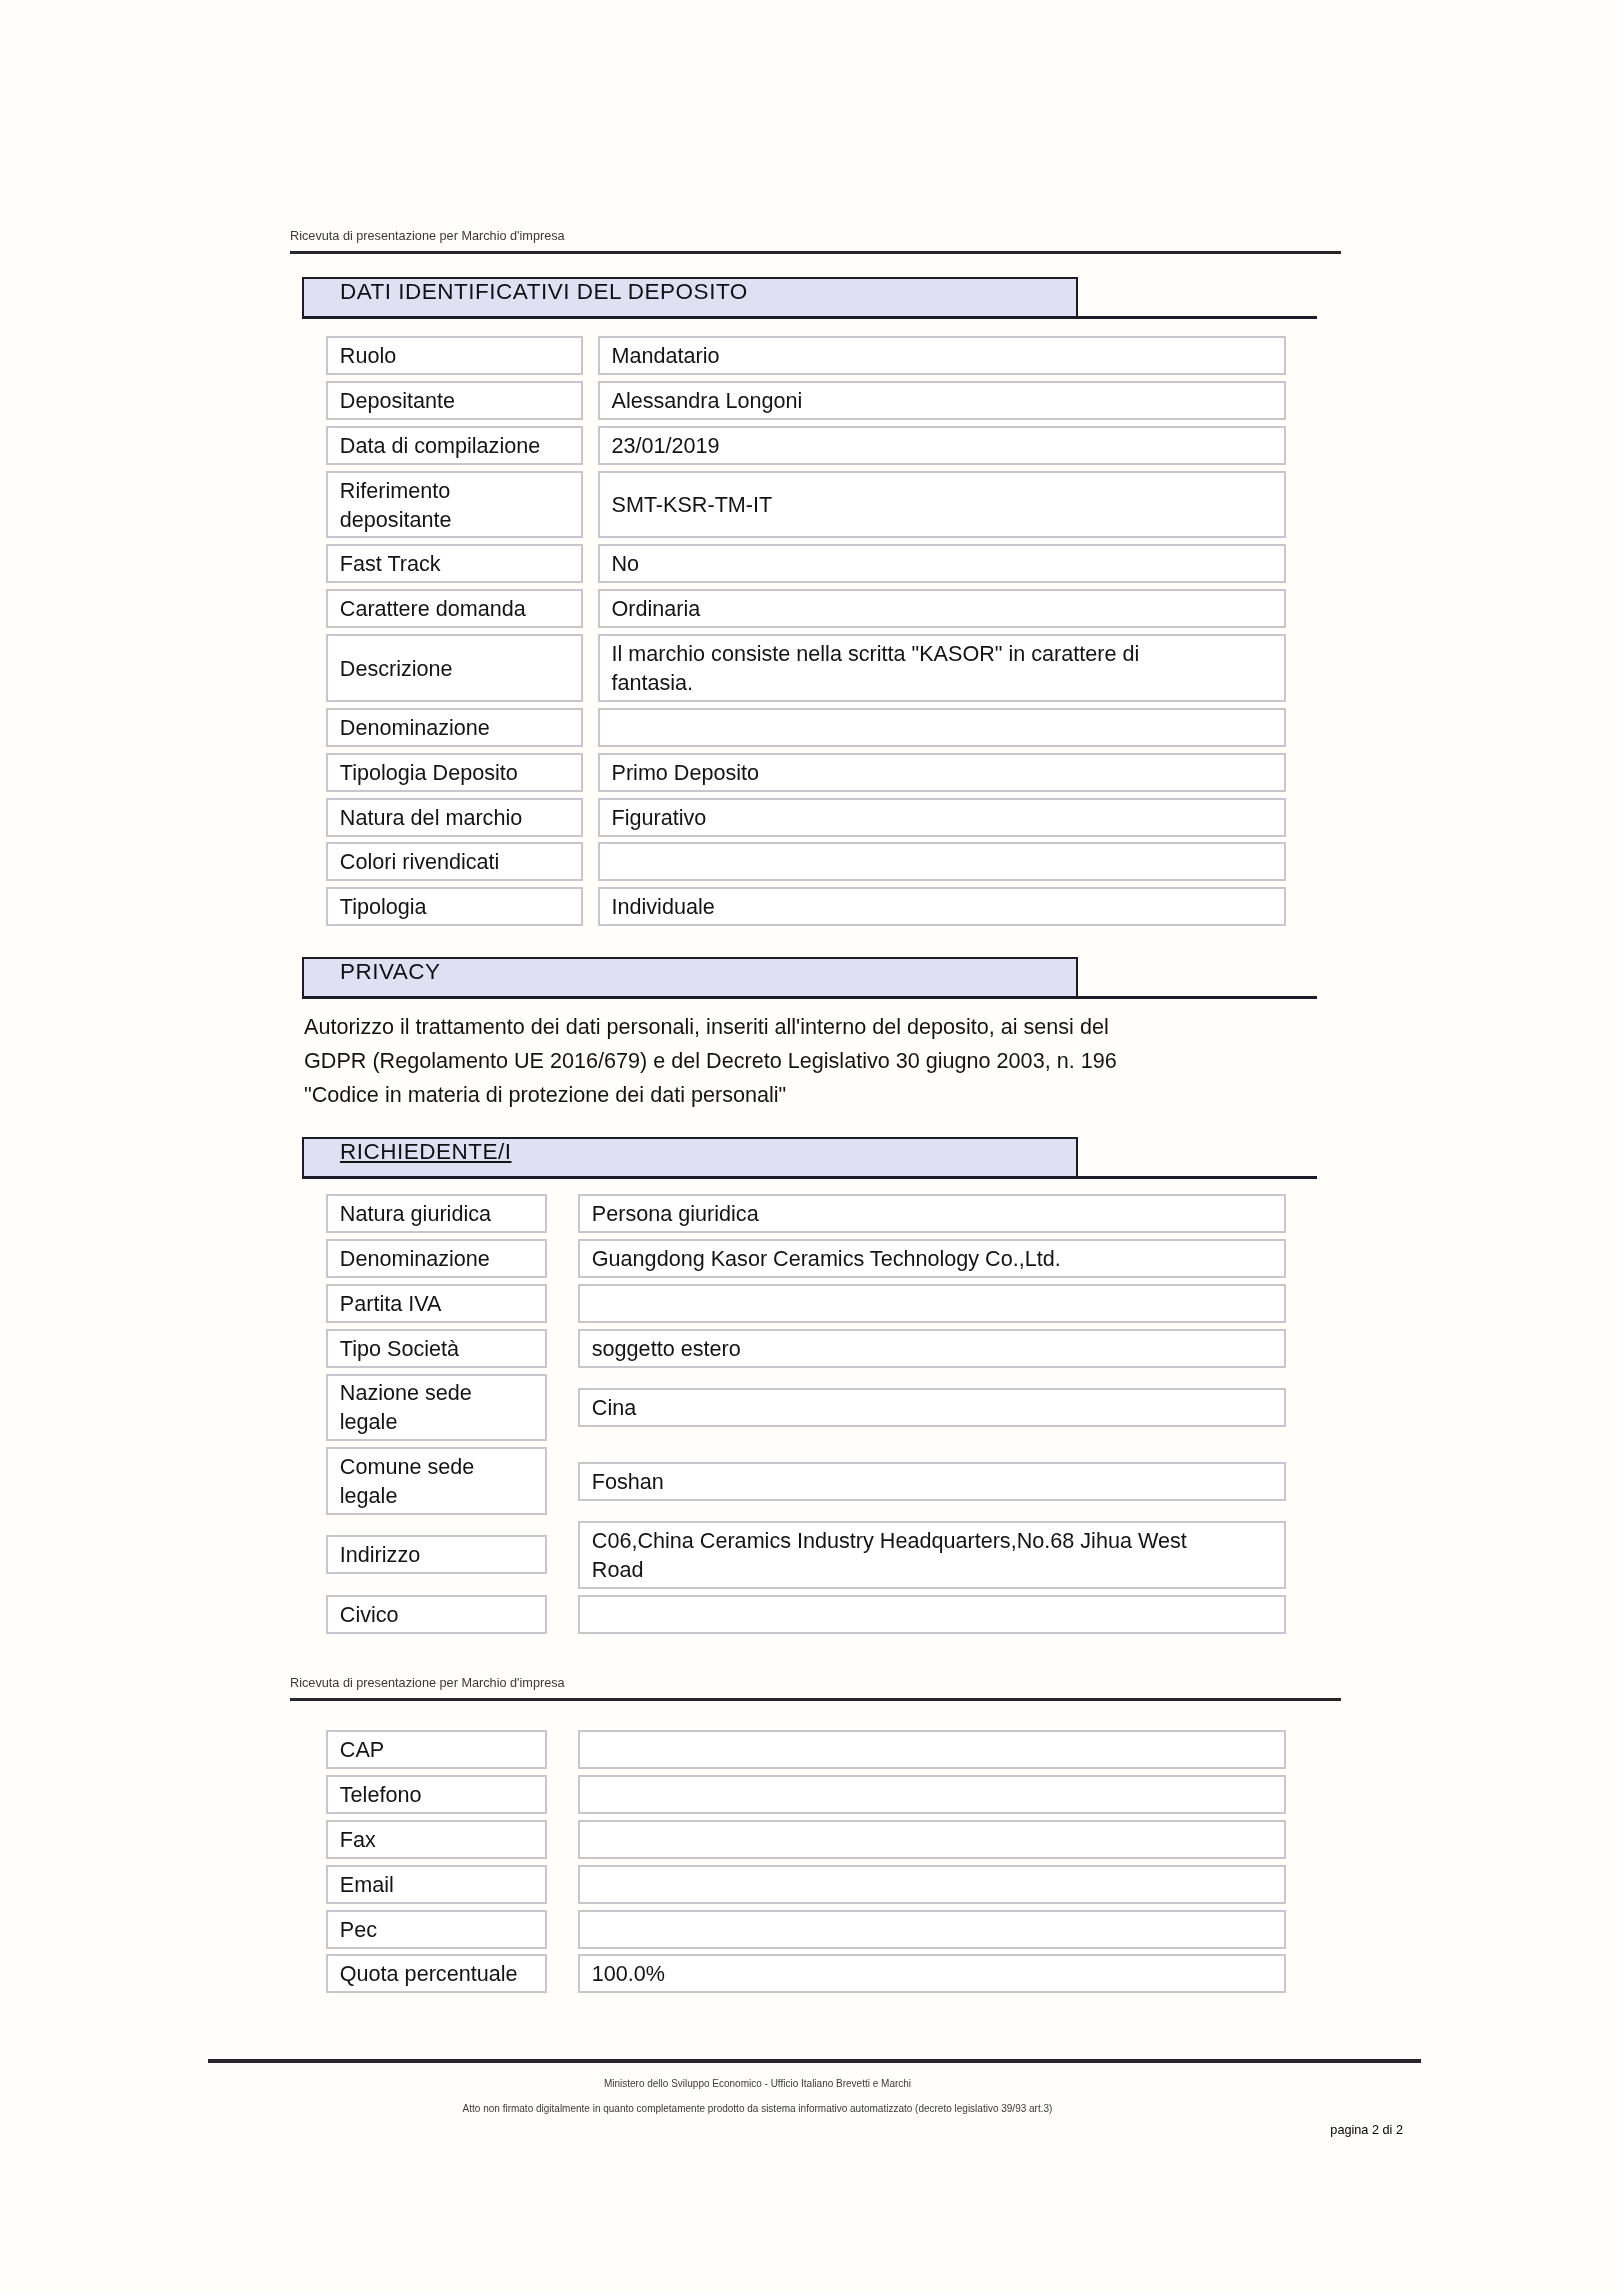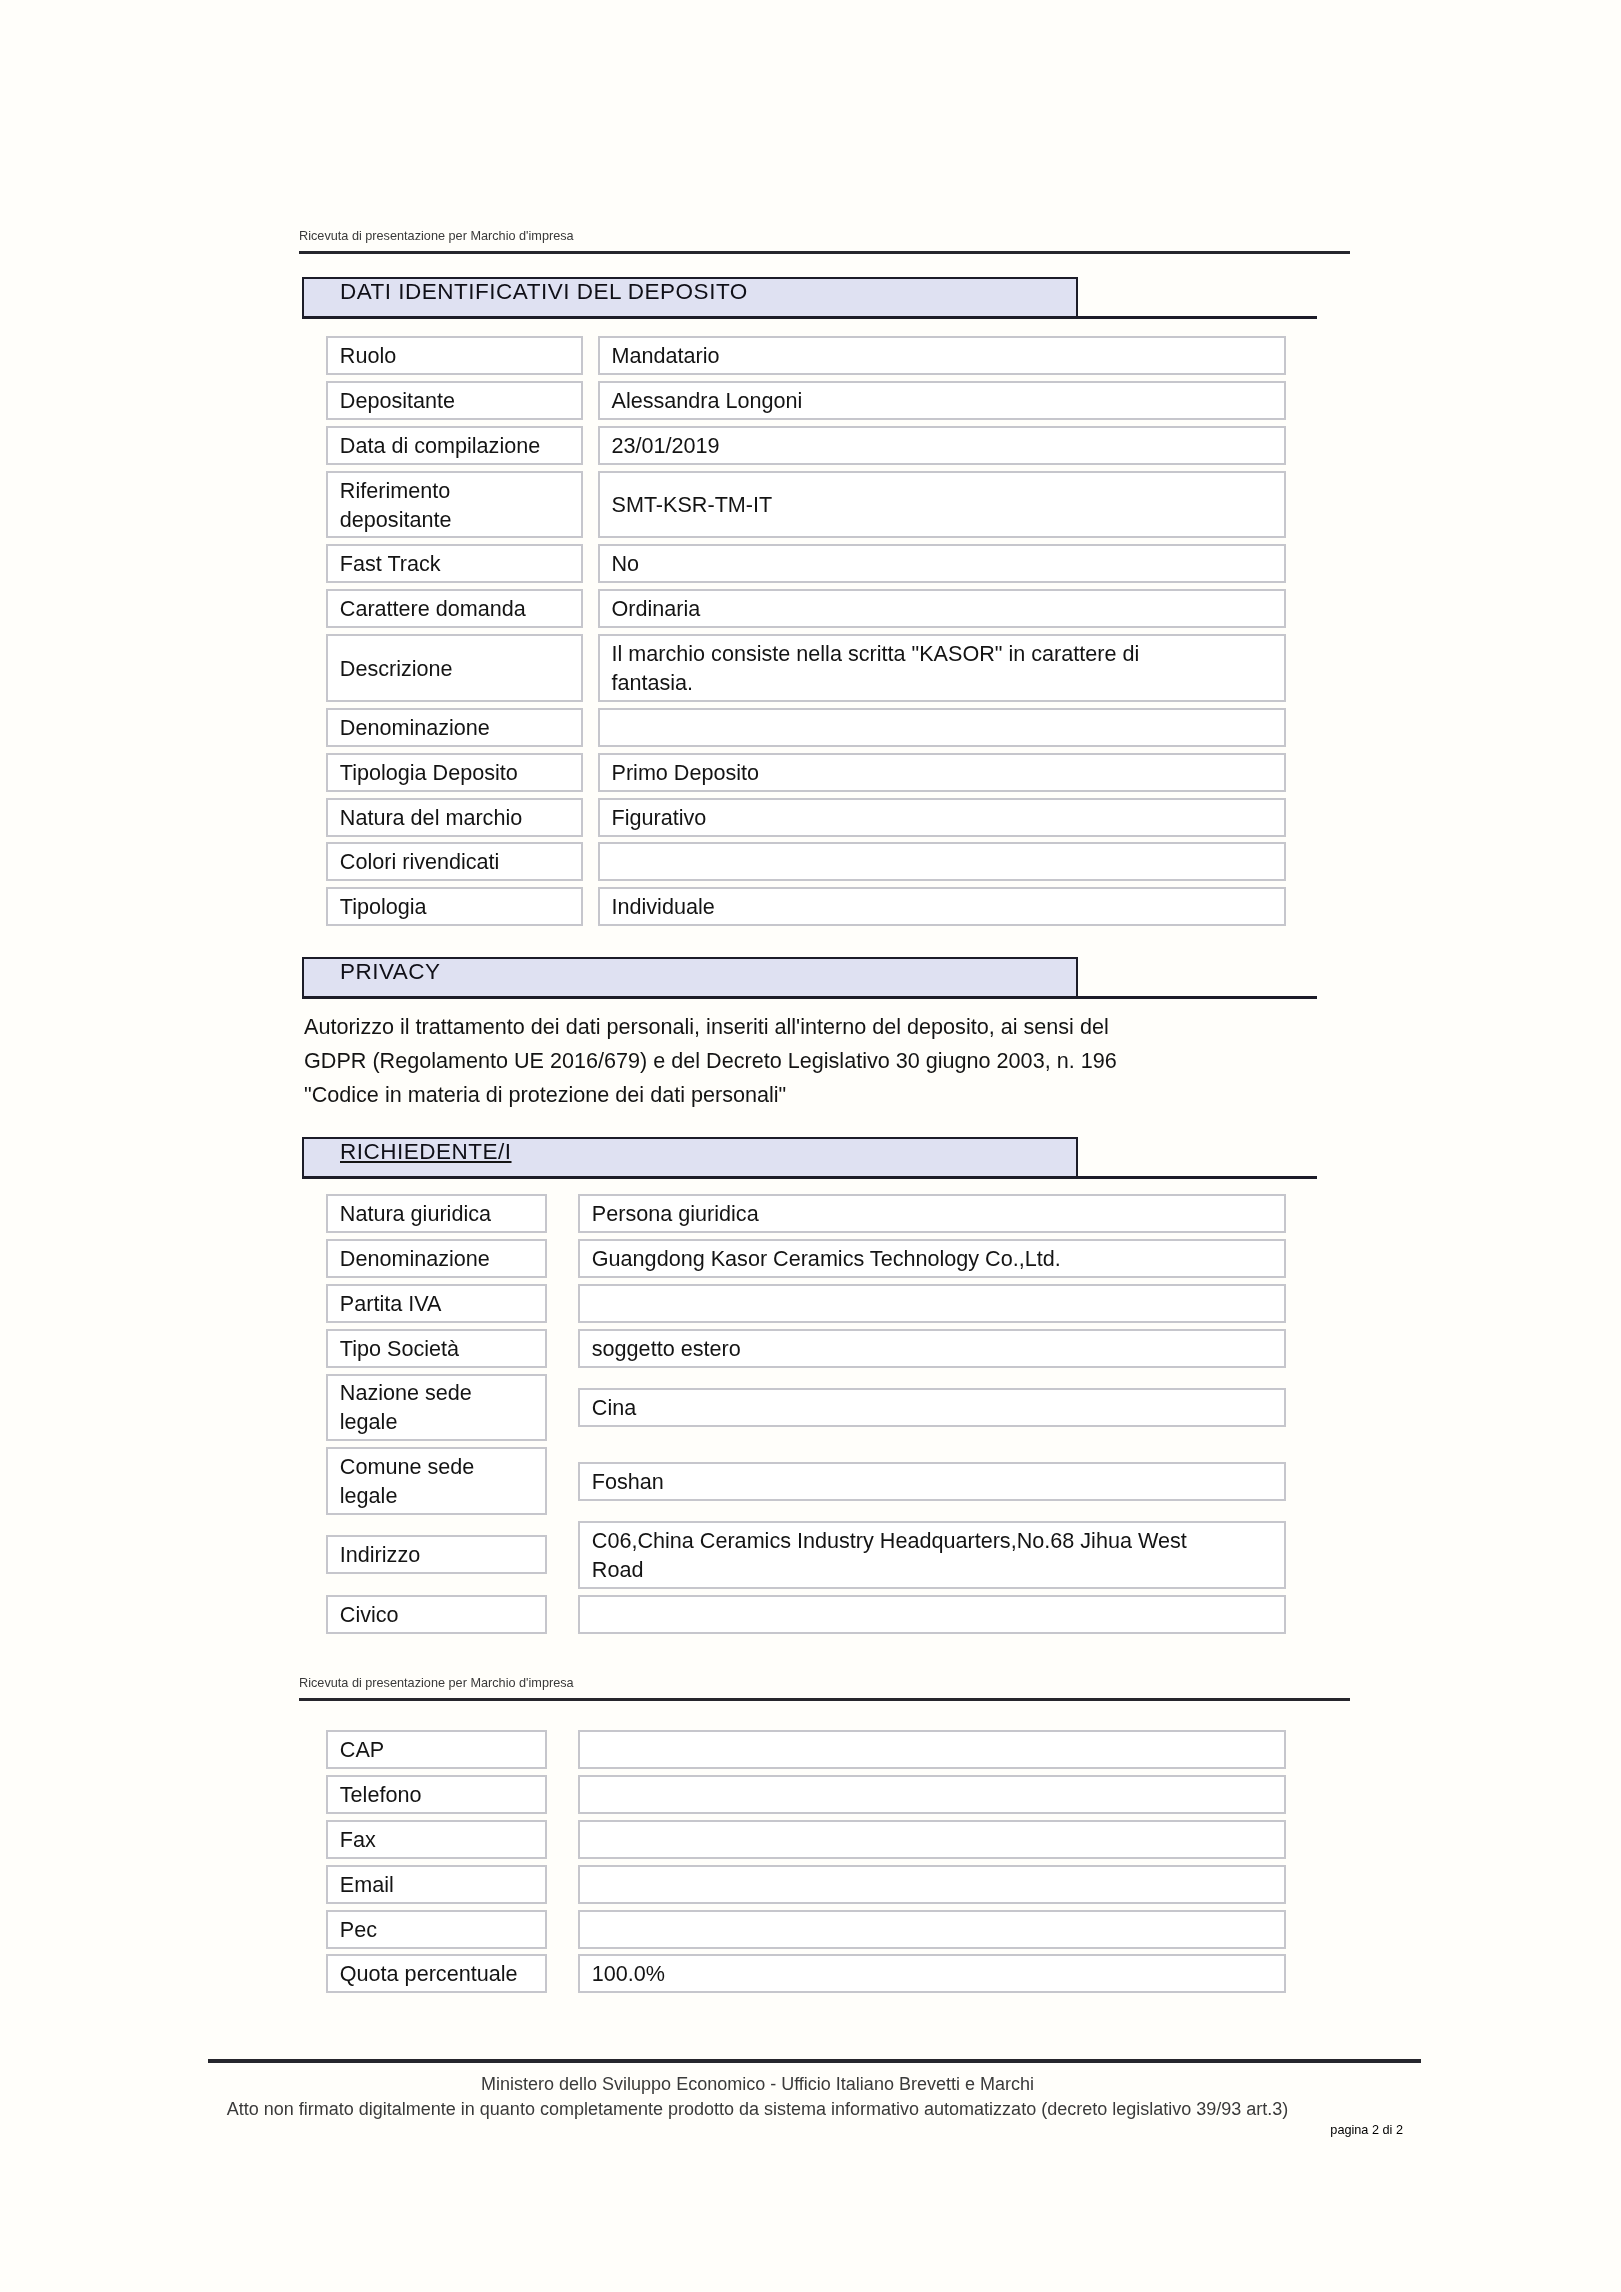--- a/index.html
+++ b/index.html
@@ -5,21 +5,21 @@
   html,body { margin:0; padding:0; background:#e9e9e9; }
   .page {
     position:relative;
     width:1621px; height:2293px;
     background:#fffefa;
     font-family:"Liberation Sans", sans-serif;
     color:#141414;
     overflow:hidden;
   }
   
-  .running-header { position:absolute; left:299px; width:1051px; }
+  .running-header { position:absolute; left:290px; width:1051px; }
   .running-header .rh-text { font-size:12.7px; color:#3a3a3a; margin-bottom:7.8px; }
   .running-header .rh-rule { height:2.9px; background:#26262c; }
   #running-header-1 { top:229px; }
   #running-header-2 { top:1676px; }
 
   
   .section-header { position:absolute; left:302px; width:1015px; border-bottom:3.9px solid #1c1c28; }
   .section-header .sh-box {
     width:776px; height:39px; box-sizing:border-box;
     background:#dfe1f2; border:2px solid #1c1c28; border-bottom:none;
@@ -47,21 +47,21 @@
   .t2 .cell.label { width:221px; }
   .cell.value { flex:1; padding-right:39px; }
 
   
   .privacy-text { position:absolute; left:304px; top:1010px; width:882px;
     font-size:21.6px; line-height:34px; color:#141414; }
 
   
   .footer-rule { position:absolute; left:208px; top:2059px; width:1213px; height:3.9px; background:#26262c; }
   .footer-text { position:absolute; left:202px; top:2072px; width:1111px; text-align:center;
-    font-size:18px; line-height:24.5px; color:#3a3a3a; }
+    font-size:10px; line-height:24.5px; color:#3a3a3a; }
   .page-number { position:absolute; left:1078px; top:2123px; width:325px; text-align:right;
     font-size:12.7px; color:#000000; }
 </style>
 </head>
 <body>
 
 <div class="page">
 
   <div class="running-header" id="running-header-1">
     <div class="rh-text">Ricevuta di presentazione per Marchio d'impresa</div>

